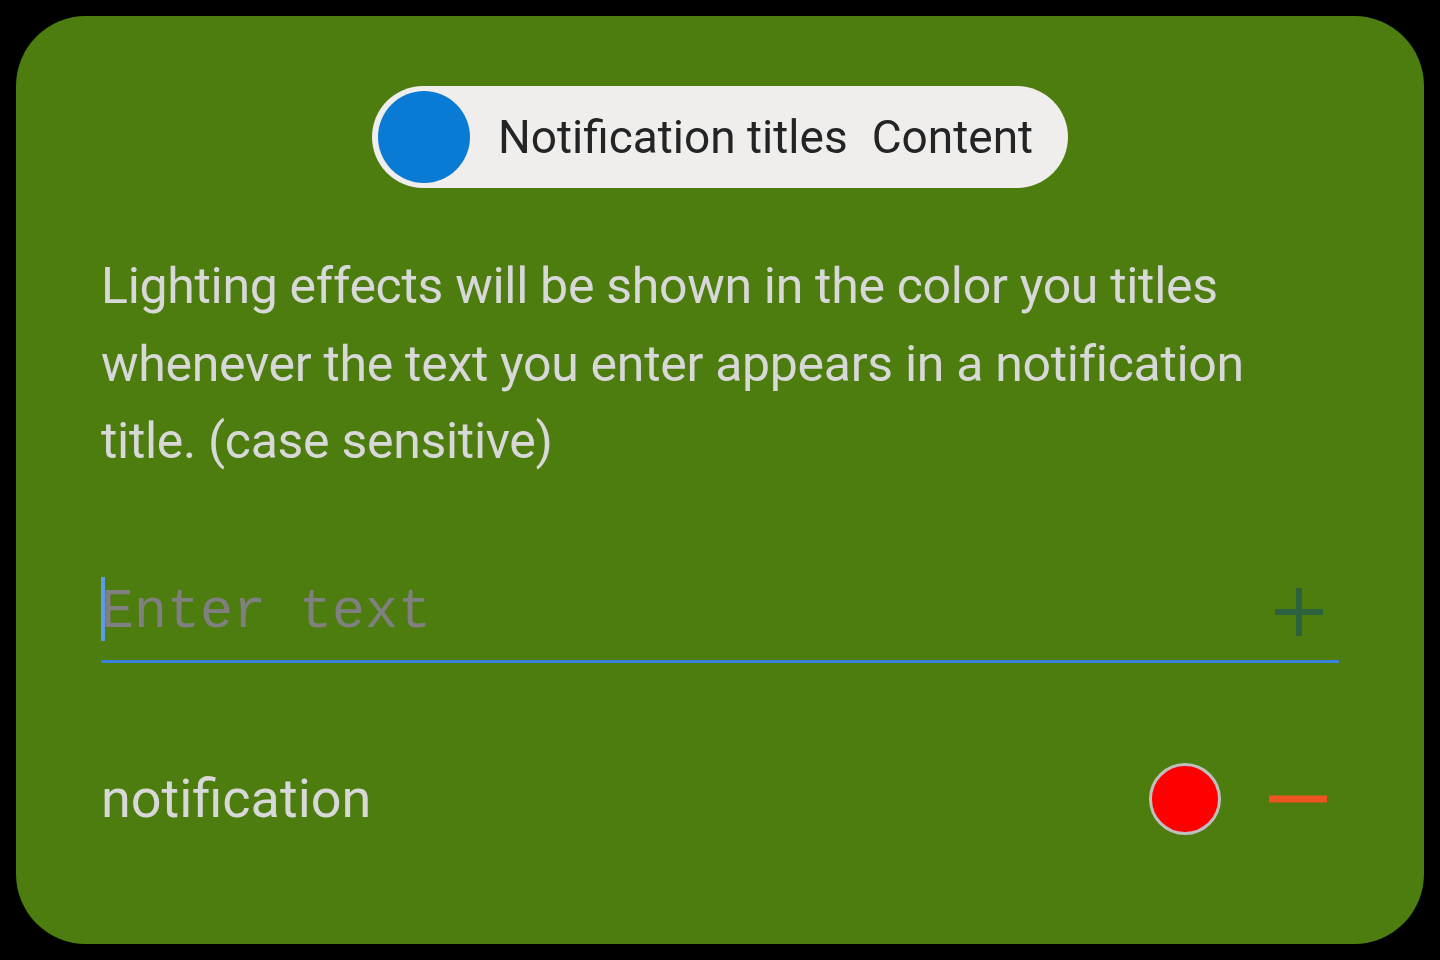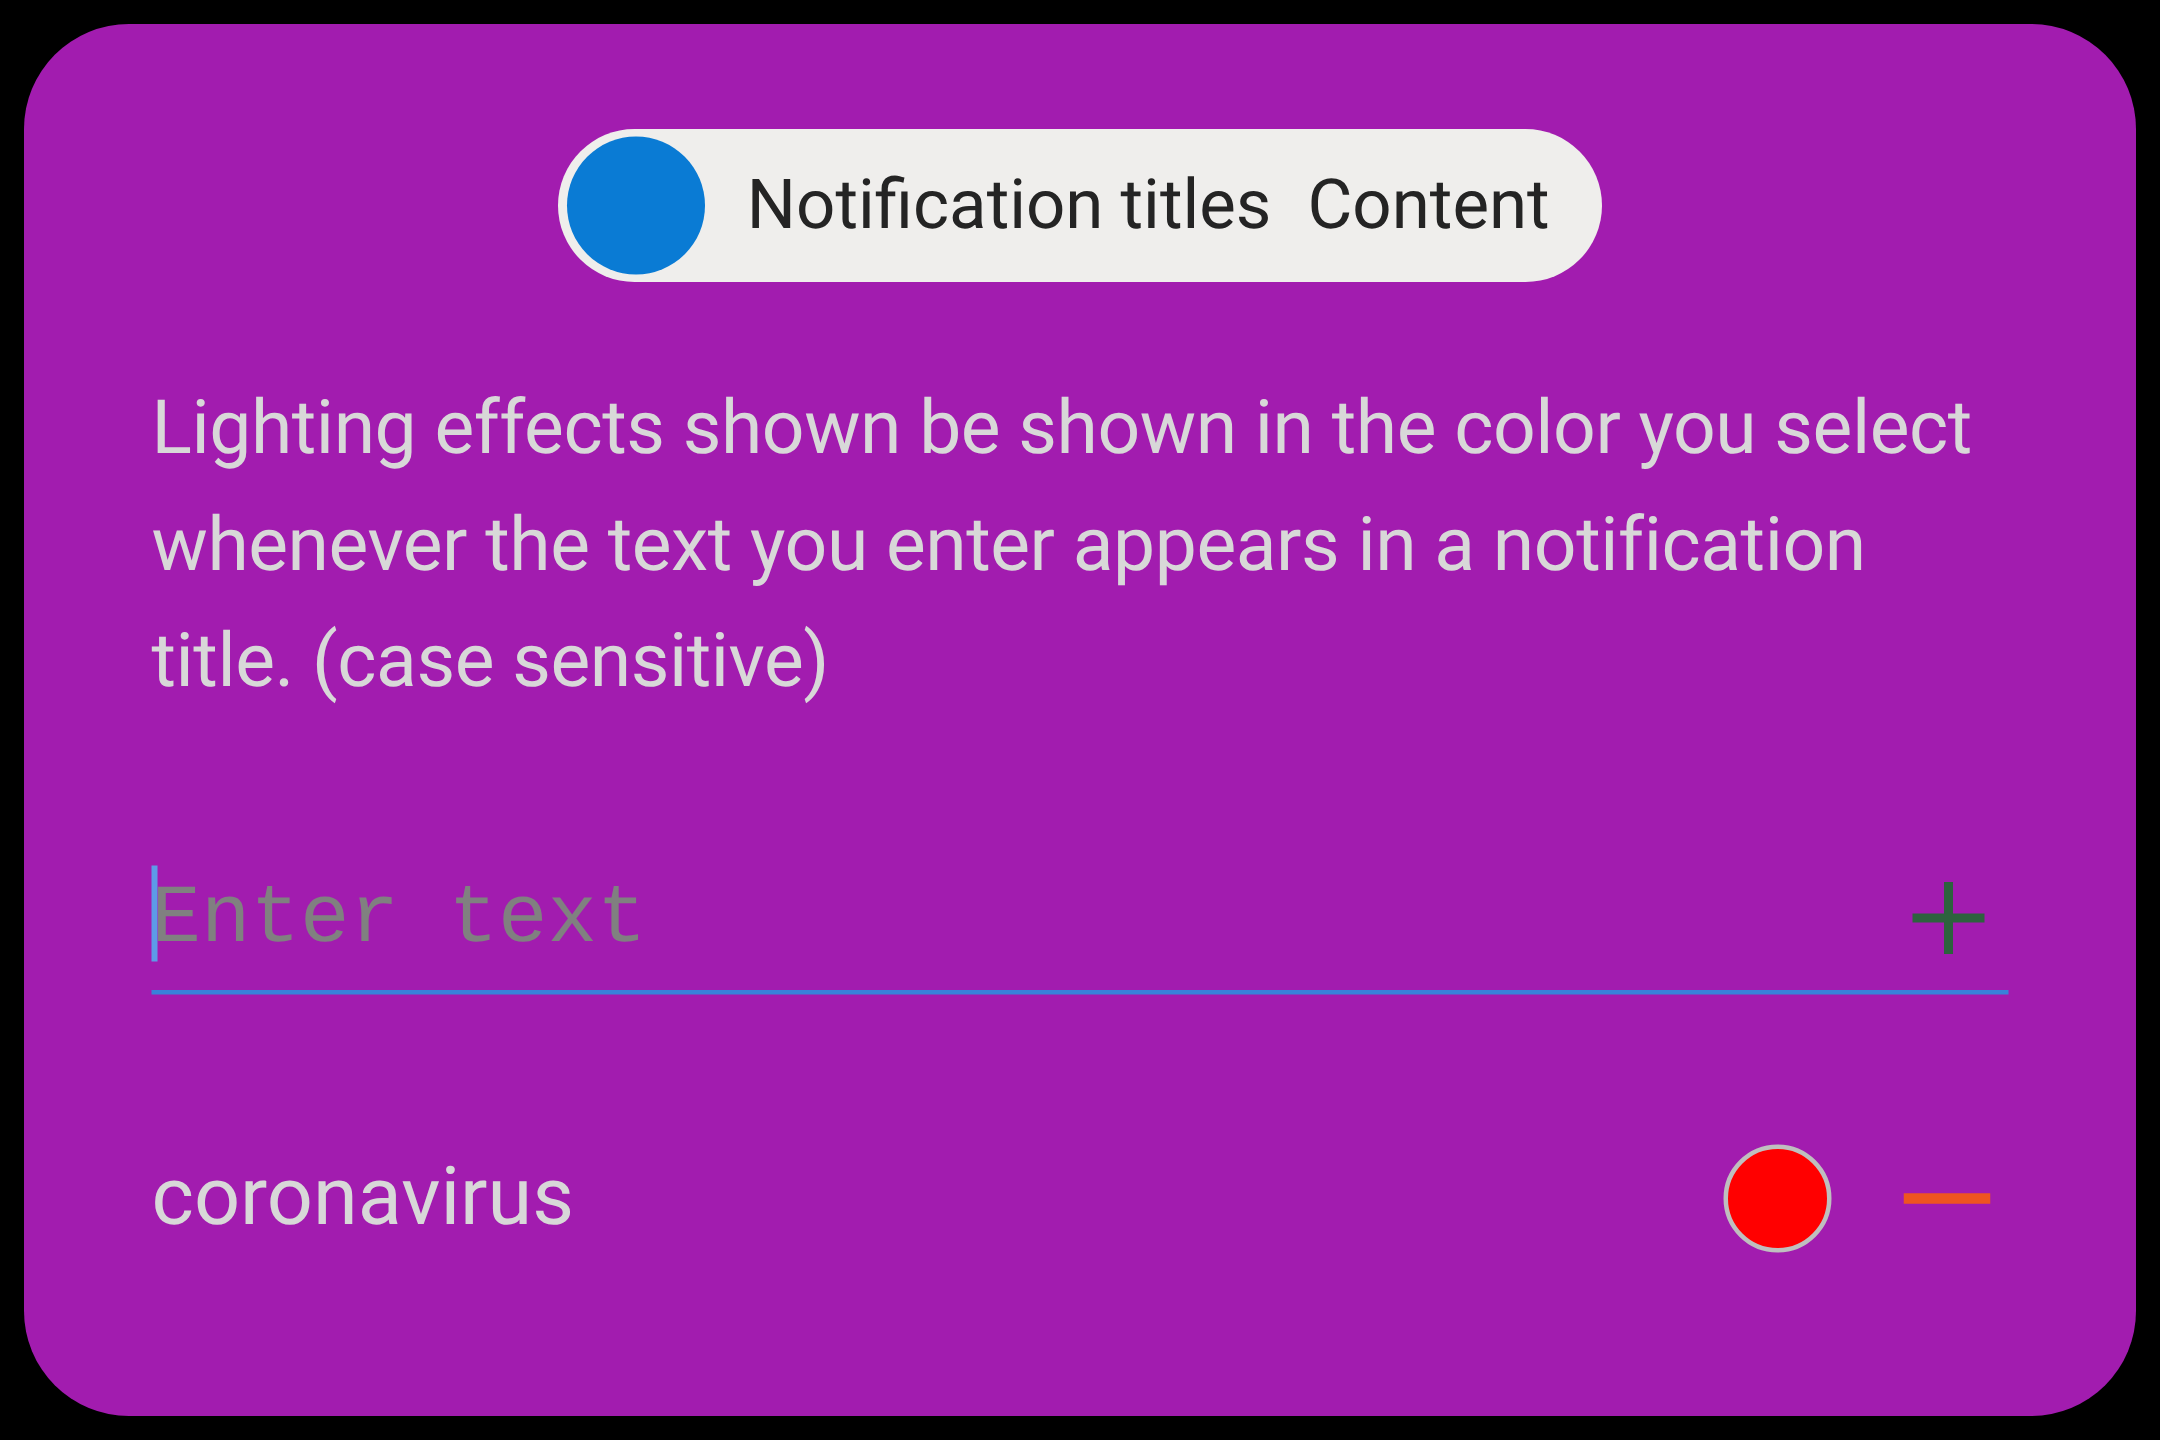--- a/index.html
+++ b/index.html
@@ -15,21 +15,21 @@
       font-family: -apple-system, BlinkMacSystemFont, "Segoe UI", Roboto, sans-serif;
       overflow: hidden;
     }
     
     .card {
       position: absolute;
       top: 16px;
       left: 16px;
       right: 16px;
       bottom: 16px;
-      background: #a21caf;
+      background: #4d7c0f;
       border-radius: 70px;
       padding: 70px 85px 40px 85px;
     }
     
     .toggle-container {
       display: flex;
       justify-content: center;
       margin-bottom: 60px;
     }
     
@@ -164,35 +164,35 @@
 <div class="card">
 
   <div class="toggle-container">
     <div class="toggle">
       <div class="toggle-knob"></div>
       <span class="toggle-label-left">Notification titles</span>
       <span class="toggle-label-right">Content</span>
     </div>
   </div>
 
-  <p class="description">Lighting effects shown be shown in the color you select whenever the text you enter appears in a notification title. (case sensitive)</p>
+  <p class="description">Lighting effects will be shown in the color you titles whenever the text you enter appears in a notification title. (case sensitive)</p>
 
   <div class="input-row">
     <div class="caret"></div>
     <input type="text" class="text-input" placeholder="Enter text" style="">
     <div class="add-icon">
       <svg viewBox="0 0 56 56">
         <line x1="28" y1="4" x2="28" y2="52" stroke="#2d623e" stroke-width="6"></line>
         <line x1="4" y1="28" x2="52" y2="28" stroke="#2d623e" stroke-width="6"></line>
       </svg>
     </div>
   </div>
 
   <div class="keyword-row">
-    <span class="keyword-text">coronavirus</span>
+    <span class="keyword-text">notification</span>
     <div class="keyword-actions">
       <div class="color-dot" style="background:#ff0000"></div>
       <div class="remove-icon">
         <svg viewBox="0 0 58 8">
           <line x1="0" y1="4" x2="58" y2="4" stroke="#ee5420" stroke-width="7"></line>
         </svg>
       </div>
     </div>
   </div>
 

